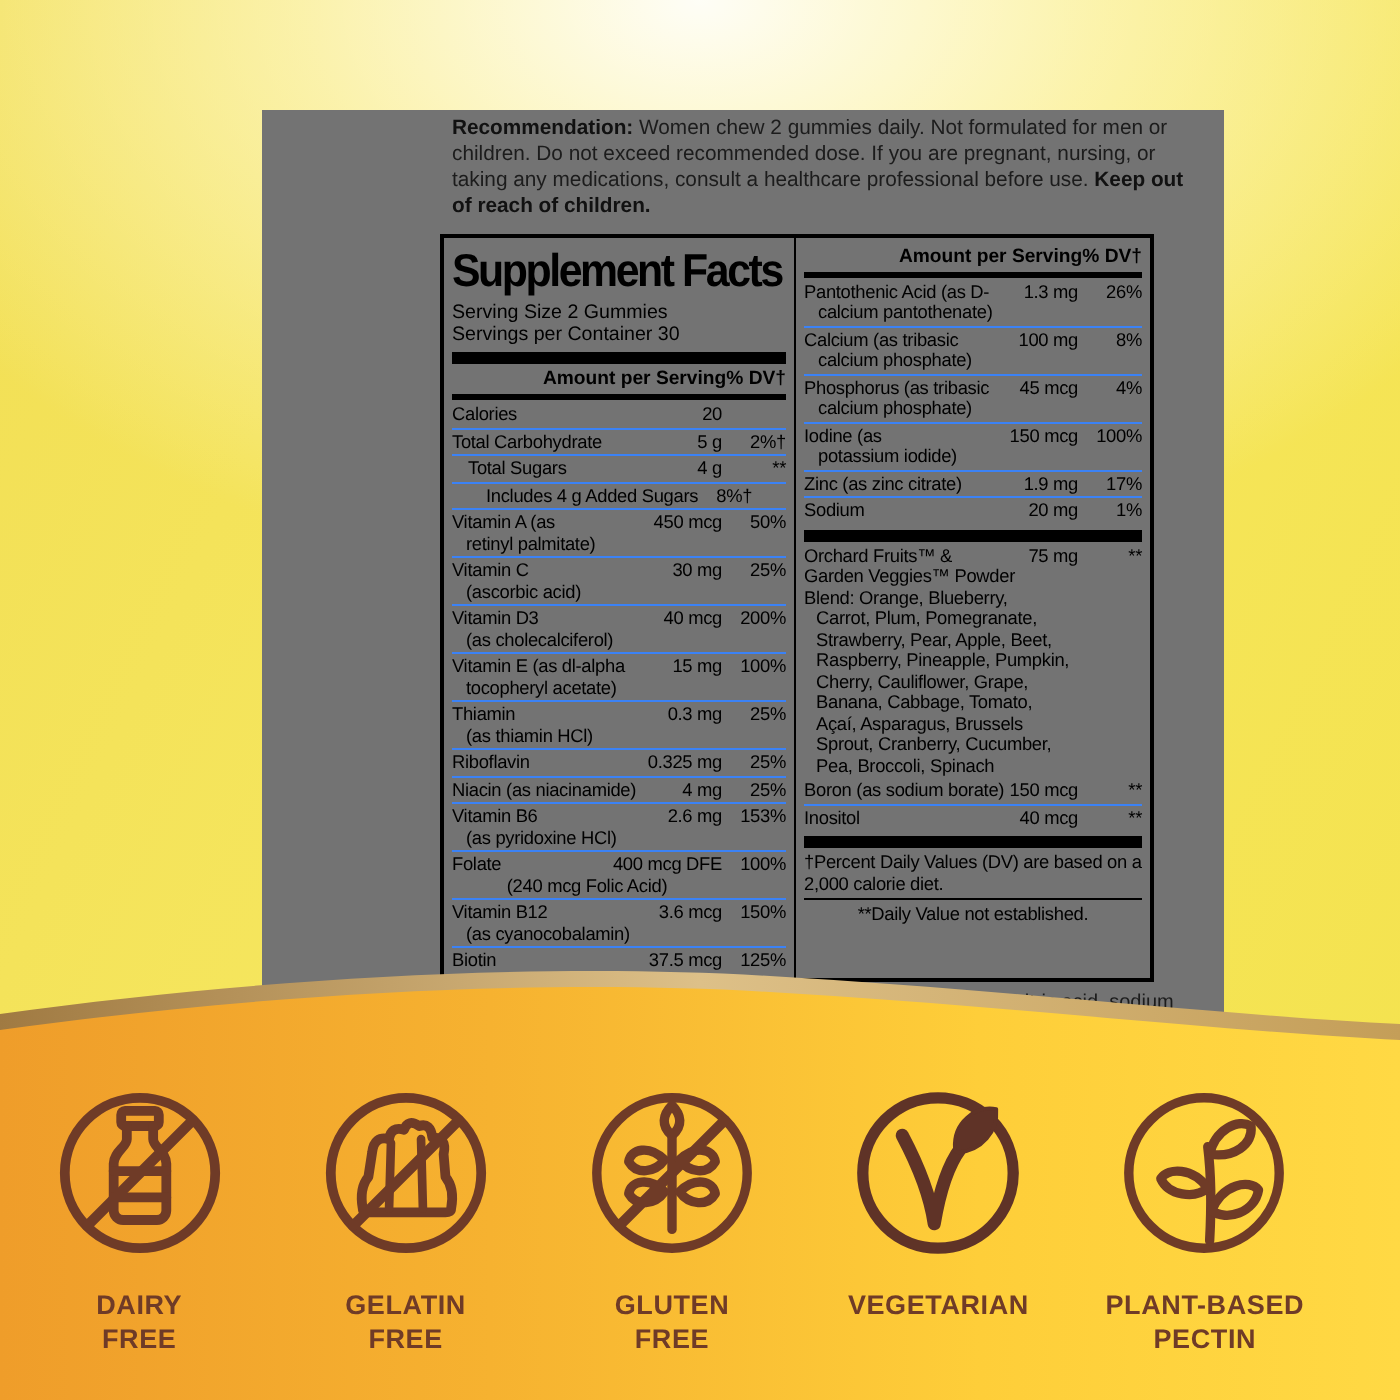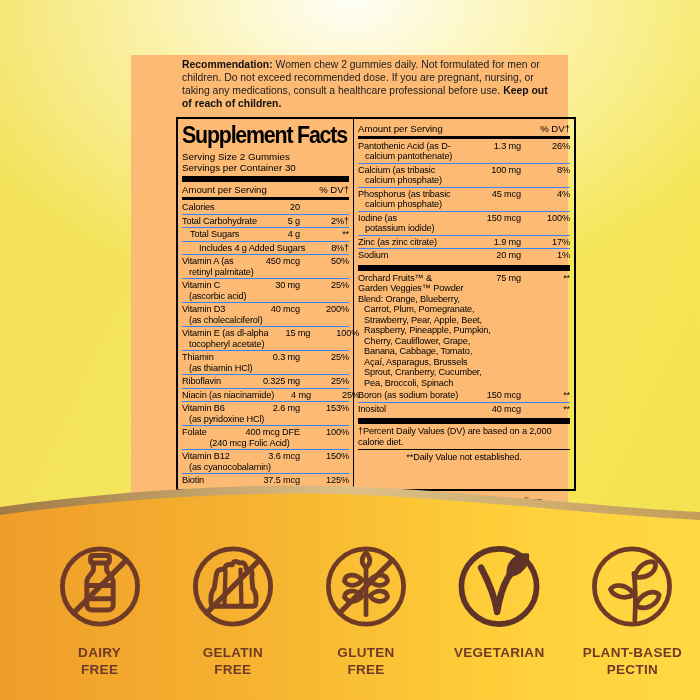--- a/index.html
+++ b/index.html
@@ -4,56 +4,56 @@
 <style>
   html,body{margin:0;padding:0;background:#fff;}
   .stage{position:relative;width:700px;height:700px;overflow:hidden;
          font-family:"Liberation Sans",sans-serif;-webkit-font-smoothing:antialiased;}
   
   .bg-top{position:absolute;inset:0;
     background:
       radial-gradient(95% 62% at 50% 0%, rgba(255,255,255,.95) 0%, rgba(255,250,214,.65) 30%, rgba(250,238,130,0) 68%),
       linear-gradient(115deg,#f2df55 0%,#f6e75f 45%,#f4e24d 100%);}
   
-  .panel{position:absolute;left:131px;top:55px;width:437px;height:458px;background:#fdba74;z-index:1;}
+  .panel{position:absolute;left:131px;top:55px;width:437px;height:458px;background:#737373;z-index:1;padding-left:44px;}
   .reco{margin:4px 16px 6px 51px;font-size:10.4px;line-height:12.9px;color:#1c1c1c;}
   .reco b{color:#111;}
   
-  .facts{margin-left:45px;width:400px;border:2px solid #000;box-sizing:border-box;display:flex;color:#000;}
+  .facts{margin-left:45px;width:357px;border:2px solid #000;box-sizing:border-box;display:flex;color:#000;}
   .colL{width:176px;border-right:1.5px solid #000;padding:2px 4px;box-sizing:border-box;}
   .colR{flex:1;padding:2px 4px;box-sizing:border-box;}
   .sf-title{font-weight:bold;font-size:23px;letter-spacing:-1.3px;white-space:nowrap;
             transform:scaleX(.93);transform-origin:0 50%;margin:1px 0 2px;}
   .serve{font-size:9.8px;line-height:11.3px;white-space:nowrap;}
   .bar{background:#000;}
   .bar.thick{height:6px;margin-top:3px;}
   .bar.med{height:3px;margin:1px 0;}
-  .hdr{display:flex;justify-content:space-between;font-weight:normal;font-size:9.6px;padding:2px 0 1px;white-space:nowrap;}
+  .hdr{display:flex;justify-content:flex-end;font-weight:bold;font-size:9.6px;padding:2px 0 1px;white-space:nowrap;}
   .rows{font-size:9.2px;line-height:10.5px;letter-spacing:-.15px;}
   .sf-row{padding:1px 0;}
   .rows .sf-row + .sf-row{border-top:1px solid #3b82f6;}
-  .l1{display:flex;align-items:baseline;gap:17px;}
+  .l1{display:flex;align-items:baseline;}
   .nm{white-space:nowrap;}
   .amt{margin-left:auto;white-space:nowrap;padding-right:5px;}
   .dv{min-width:27px;text-align:right;white-space:nowrap;}
   .nm2{padding-left:7px;white-space:nowrap;}
   .amt2{text-align:center;padding-right:32px;white-space:nowrap;}
   .ind1 .nm{padding-left:8px;}
   .ind2 .nm{padding-left:17px;}
   .blend{font-size:9.2px;line-height:10.5px;letter-spacing:-.15px;padding:2px 0 1px;}
   .blend .bl{white-space:nowrap;}
   .blend .bl.ind{padding-left:6px;}
   .fns{font-size:9.2px;line-height:10.6px;letter-spacing:-.15px;}
   .fn{padding:2px 0;}
   .fn + .fn{border-top:1px solid #000;text-align:center;}
   .other{margin:5px 16px 0 45px;font-size:10px;line-height:12.4px;color:#1c1c1c;}
   
   .wave{position:absolute;left:0;top:473px;width:700px;height:227px;z-index:2;display:block;}
   
-  .badges{position:absolute;left:38px;top:538px;width:656px;display:flex;z-index:3;gap:10px;}
+  .badges{position:absolute;left:8px;top:538px;width:656px;display:flex;z-index:3;gap:10px;}
   .badge{width:131.2px;display:flex;flex-direction:column;align-items:center;}
   .badge svg{width:94px;height:97px;display:block;}
   .badge-label{margin-top:9px;text-align:center;font-weight:bold;font-size:13.5px;line-height:17px;
                color:#6f3b27;letter-spacing:.3px;}
 </style>
 </head>
 <body>
 
 <div class="stage">
 

